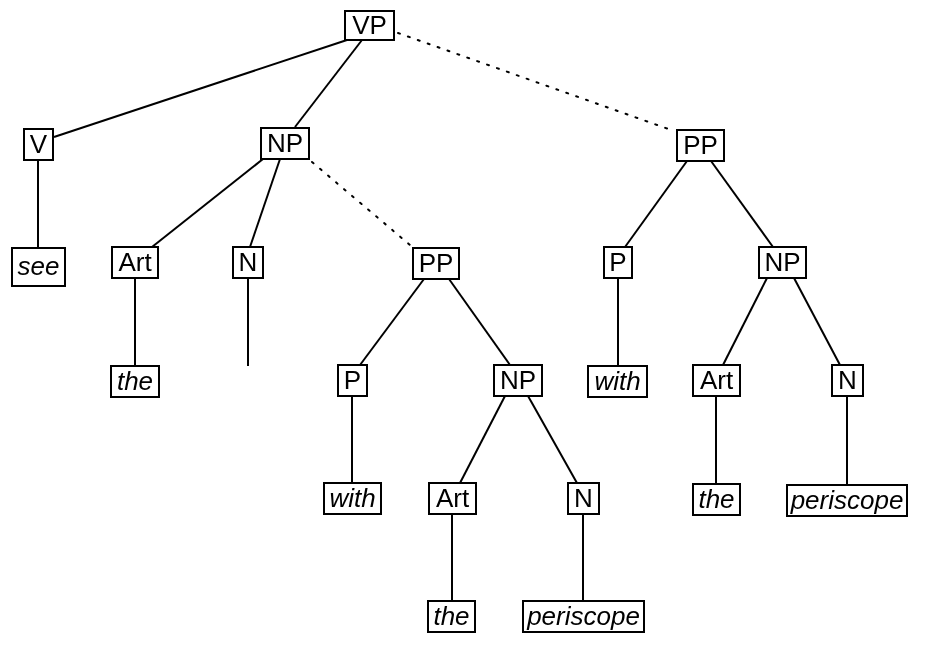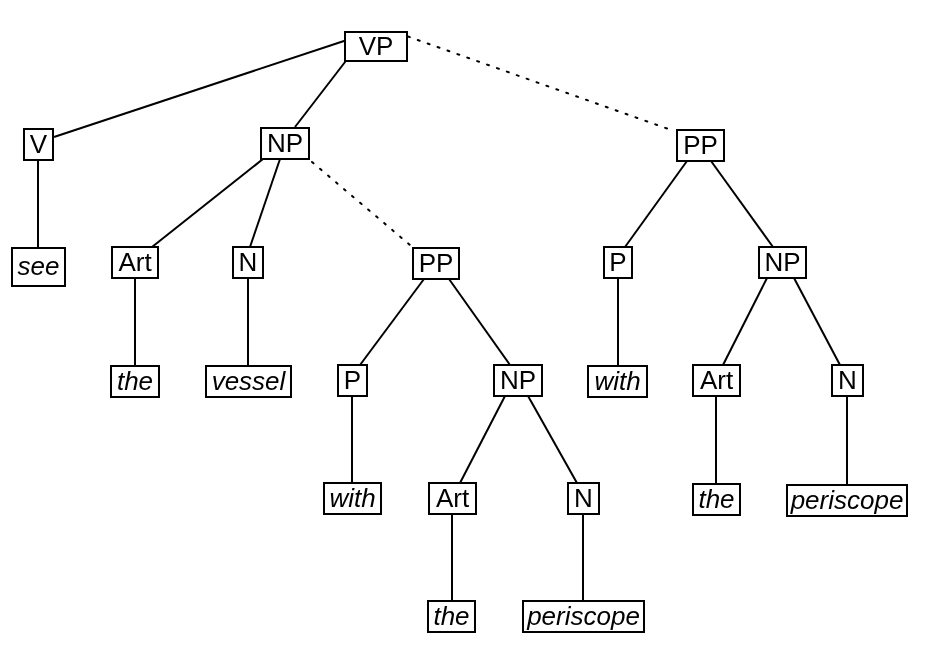--- a/index.html
+++ b/index.html
@@ -73,35 +73,34 @@
     <line x1="583" y1="514" x2="583" y2="601"></line>
     <line x1="687" y1="161" x2="625" y2="247"></line>
     <line x1="711" y1="161" x2="773" y2="247"></line>
     <line x1="618" y1="278" x2="618" y2="366"></line>
     <line x1="767" y1="278" x2="723" y2="365"></line>
     <line x1="794" y1="278" x2="840" y2="365"></line>
     <line x1="716" y1="396" x2="716" y2="484"></line>
     <line x1="847" y1="396" x2="847" y2="484"></line>
   </svg>
 
-  <div class="node" style="left:344px; top:10px; width:64px; height:31px;margin-top:21px;">VP</div>
+  <div class="node" style="left:344px; top:10px; width:51px; height:31px;">VP</div>
 
   <div class="node" style="left:23px; top:128px; width:31px; height:33px;">V</div>
   <div class="node" style="left:260px; top:127px; width:50px; height:33px;">NP</div>
   <div class="node" style="left:676px; top:129px; width:49px; height:33px;">PP</div>
 
   <div class="node terminal" style="left:11px; top:247px; width:55px; height:40px;">see</div>
   <div class="node" style="left:111px; top:246px; width:48px; height:33px;">Art</div>
   <div class="node" style="left:232px; top:246px; width:32px; height:33px;">N</div>
   <div class="node" style="left:412px; top:247px; width:48px; height:33px;">PP</div>
   <div class="node" style="left:603px; top:246px; width:30px; height:33px;">P</div>
   <div class="node" style="left:758px; top:246px; width:49px; height:33px;">NP</div>
 
   <div class="node terminal" style="left:110px; top:365px; width:50px; height:33px;">the</div>
-  <div class="node terminal" style="left:205px; top:365px; width:87px; height:33px;">vessel</div>
   <div class="node" style="left:337px; top:364px; width:31px; height:33px;">P</div>
   <div class="node" style="left:493px; top:364px; width:50px; height:33px;">NP</div>
   <div class="node terminal" style="left:587px; top:365px; width:61px; height:33px;">with</div>
   <div class="node" style="left:692px; top:364px; width:49px; height:33px;">Art</div>
   <div class="node" style="left:831px; top:364px; width:33px; height:33px;">N</div>
 
   <div class="node terminal" style="left:323px; top:482px; width:59px; height:33px;">with</div>
   <div class="node" style="left:428px; top:482px; width:49px; height:33px;">Art</div>
   <div class="node" style="left:567px; top:482px; width:33px; height:33px;">N</div>
   <div class="node terminal" style="left:692px; top:483px; width:49px; height:33px;">the</div>

